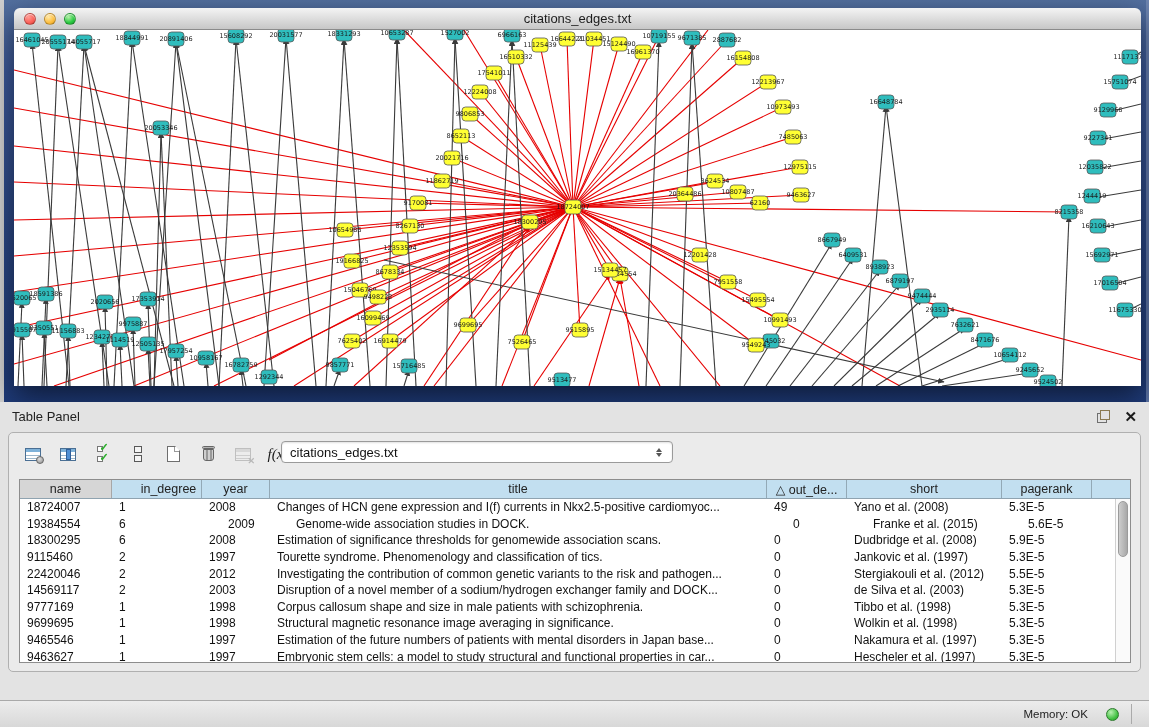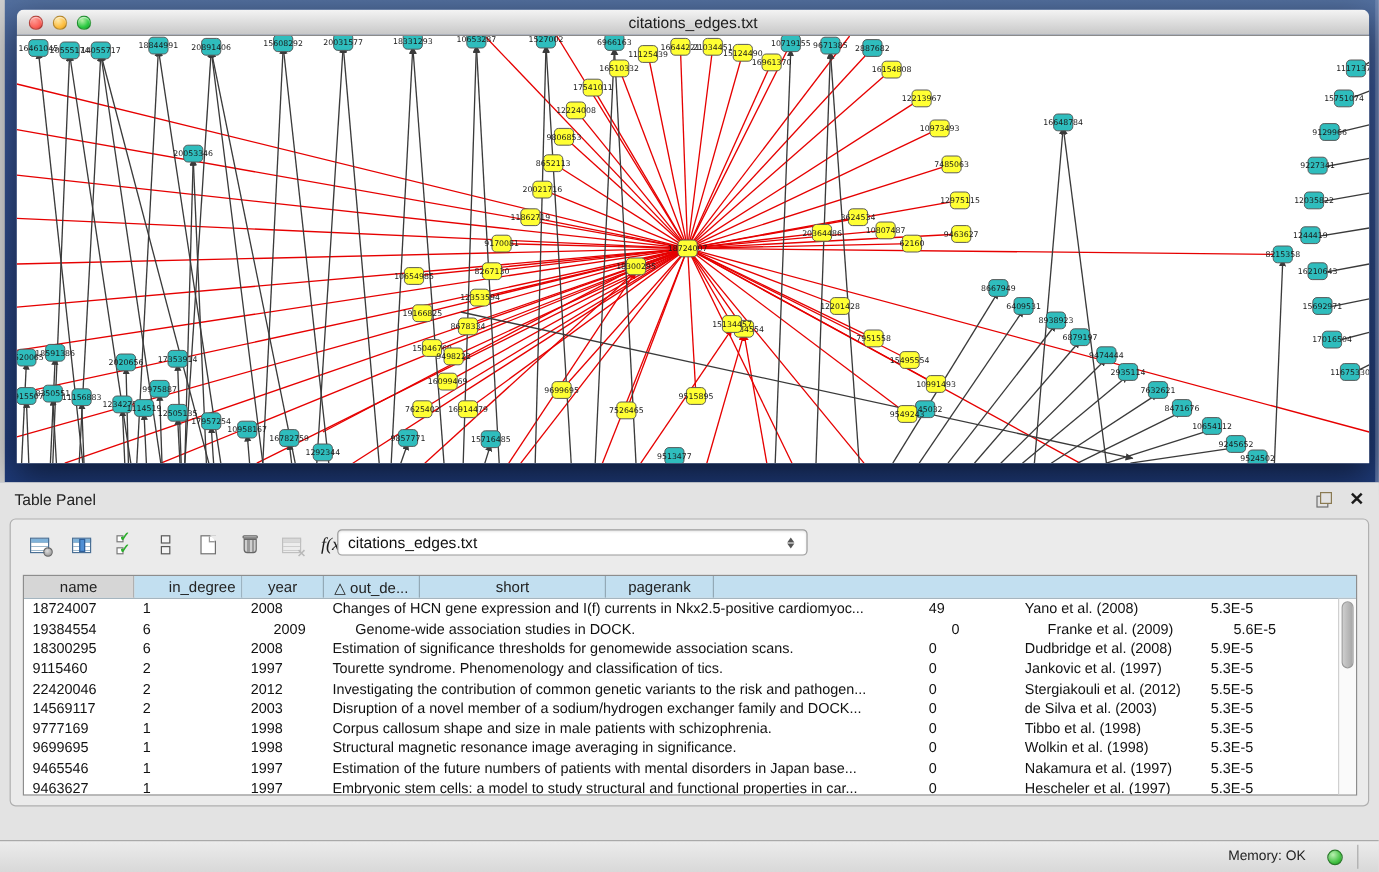--- a/index.html
+++ b/index.html
@@ -756,20 +756,21 @@
           <i class="up"></i>
           <i class="dn"></i>
         </span>
     </div>
 
     <div class="grid">
       <div class="g-head" id="g-head">
           <div class="hc gray" style="width: 92px; flex: 0 0 92px;">name</div>
           <div class="hc" style="width: 90px; flex: 0 0 90px; padding-left: 24px;">in_degree</div>
           <div class="hc" style="width: 68px; flex: 0 0 68px;">year</div>
+          <div class="hc" style="width: 497px; flex: 0 0 497px;">title</div>
           <div class="hc" style="width: 80px; flex: 0 0 80px;">△ out_de...</div>
           <div class="hc" style="width: 155px; flex: 0 0 155px;">short</div>
           <div class="hc" style="width: 90px; flex: 0 0 90px;">pagerank</div>
           <div class="hc fill"></div>
         </div>
       <div class="g-body" id="g-body">
           <div class="g-row">
             <div class="c" style="width: 92px; flex: 0 0 92px;">18724007</div>
             <div class="c" style="width: 90px; flex: 0 0 90px;">1</div>
             <div class="c" style="width: 68px; flex: 0 0 68px;">2008</div>
@@ -777,21 +778,21 @@
             <div class="c" style="width: 80px; flex: 0 0 80px;">49</div>
             <div class="c" style="width: 155px; flex: 0 0 155px;">Yano et al. (2008)</div>
             <div class="c" style="width: 90px; flex: 0 0 90px;">5.3E-5</div>
           </div>
           <div class="g-row">
             <div class="c" style="width: 92px; flex: 0 0 92px;">19384554</div>
             <div class="c" style="width: 90px; flex: 0 0 90px;">6</div>
             <div class="c" style="width: 68px; flex: 0 0 68px; margin-left: 19px;">2009</div>
             <div class="c" style="width: 497px; flex: 0 0 497px;">Genome-wide association studies in DOCK.</div>
             <div class="c" style="width: 80px; flex: 0 0 80px;">0</div>
-            <div class="c" style="width: 155px; flex: 0 0 155px;">Franke et al. (2009)</div>
+            <div class="c" style="width: 155px; flex: 0 0 155px;">Franke et al. (2015)</div>
             <div class="c" style="width: 90px; flex: 0 0 90px;">5.6E-5</div>
           </div>
           <div class="g-row">
             <div class="c" style="width: 92px; flex: 0 0 92px;">18300295</div>
             <div class="c" style="width: 90px; flex: 0 0 90px;">6</div>
             <div class="c" style="width: 68px; flex: 0 0 68px;">2008</div>
             <div class="c" style="width: 497px; flex: 0 0 497px;">Estimation of significance thresholds for genomewide association scans.</div>
             <div class="c" style="width: 80px; flex: 0 0 80px;">0</div>
             <div class="c" style="width: 155px; flex: 0 0 155px;">Dudbridge et al. (2008)</div>
             <div class="c" style="width: 90px; flex: 0 0 90px;">5.9E-5</div>

